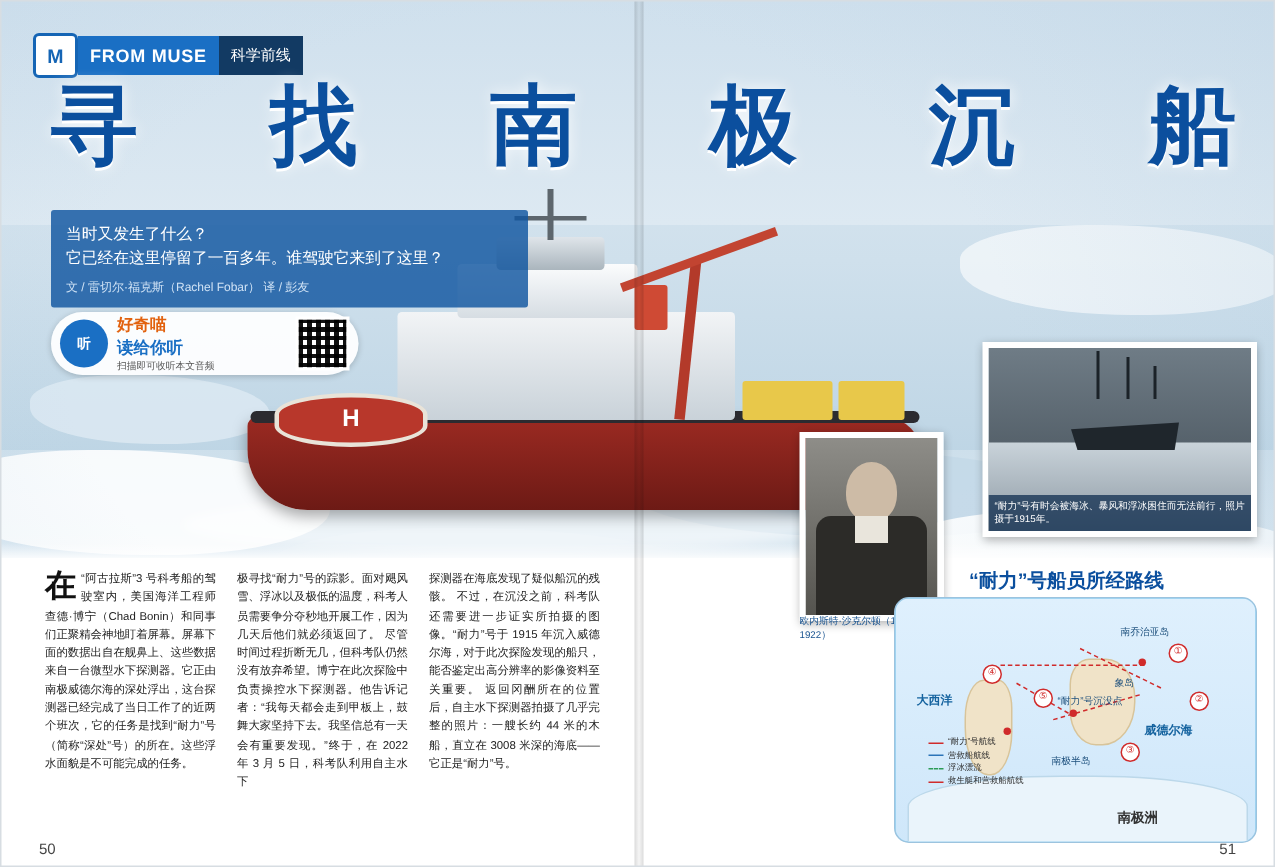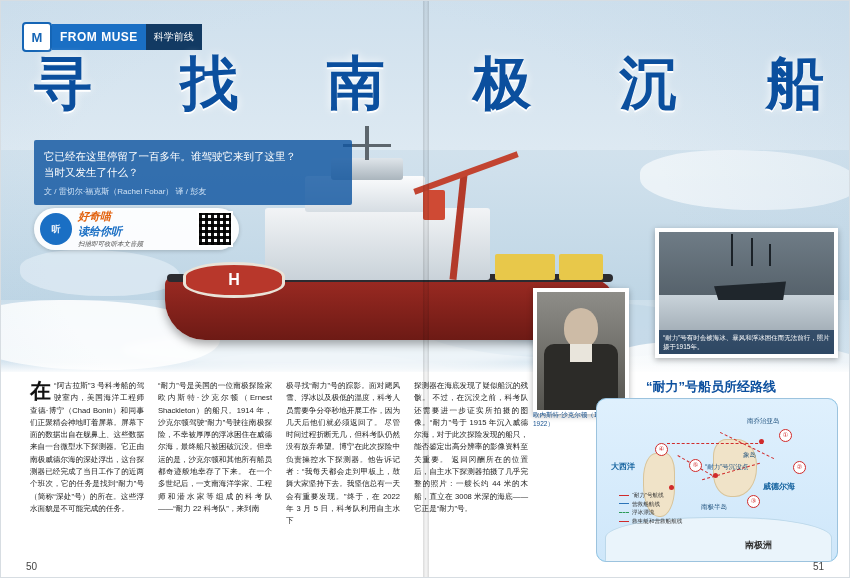--- a/index.html
+++ b/index.html
@@ -65,21 +65,21 @@
      padding:8px 10px;box-sizing:border-box;z-index:6;border-radius:2px;}
   .deck p{margin:0;font-size:10.5px;line-height:1.55;}
   .deck .byline{margin-top:5px;font-size:8px;color:#cfe2f5;}
 
   
   .promo{position:absolute;left:34px;top:208px;width:205px;height:42px;background:rgba(255,255,255,.92);
      border-radius:21px;display:flex;align-items:center;gap:6px;padding:0 6px;box-sizing:border-box;z-index:6;
      box-shadow:0 1px 4px rgba(0,0,0,.2);}
   .promo .circle{width:32px;height:32px;border-radius:50%;background:#1a6fc4;color:#fff;font-size:9px;
      display:flex;align-items:center;justify-content:center;font-weight:bold;}
-  .promo .ptxt{flex:1;font-style:italic;}
+  .promo .ptxt{flex:1;}
   .promo .l1{color:#e2620f;font-size:11px;font-weight:bold;}
   .promo .l2{color:#1a6fc4;font-size:11px;font-weight:bold;}
   .promo .l3{color:#555;font-size:6.5px;margin-top:1px;}
   .qr{width:32px;height:32px;background:
       repeating-linear-gradient(0deg,#111 0 3px,#fff 3px 6px),
       repeating-linear-gradient(90deg,#111 0 3px,rgba(255,255,255,0) 3px 6px);
       background-blend-mode:multiply;border:2px solid #fff;}
 
   
   .inset-endurance{position:absolute;left:655px;top:228px;width:175px;height:122px;
@@ -188,22 +188,22 @@
   <div class="bigtitle">
     <span>寻</span>
     <span>找</span>
     <span>南</span>
     <span>极</span>
     <span>沉</span>
     <span>船</span>
   </div>
 
   <div class="deck">
+    <p>当时又发生了什么？</p>
     <p>它已经在这里停留了一百多年。谁驾驶它来到了这里？</p>
-    <p>当时又发生了什么？</p>
     <div class="byline">文 / 雷切尔·福克斯（Rachel Fobar）  译 / 彭友</div>
   </div>
 
   <div class="promo">
     <div class="circle">听</div>
     <div class="ptxt">
       <div class="l1">好奇喵</div>
       <div class="l2">读给你听</div>
       <div class="l3">扫描即可收听本文音频</div>
     </div>
@@ -225,25 +225,20 @@
     <div class="ip-collar"></div>
   </div>
   <div class="portrait-cap">欧内斯特·沙克尔顿（1874—1922）</div>
 
   <div class="article">
     <div class="cols">
       <div class="col">
         <span class="drop">在</span><span>“阿古拉斯”3 号科考船的驾驶室内，美国海洋工程师查德·博宁（Chad Bonin）和同事们正聚精会神地盯着屏幕。屏幕下面的数据出自在舰鼻上、这些数据来自一台微型水下探测器。它正由南极威德尔海的深处浮出，这台探测器已经完成了当日工作了的近两个班次，它的任务是找到“耐力”号（简称“深处”号）的所在。这些浮水面貌是不可能完成的任务。</span>
       </div>
       <div class="col">
-        <span>“耐力”号是美国的一位南极探险家欧内斯特·沙克尔顿（Ernest Shackleton）的船只。1914 年，沙克尔顿驾驶“耐力”号驶往南极探险，不幸被厚厚的浮冰困住在威德尔海，最终船只被困破沉没。但幸运的是，沙克尔顿和其他所有船员都奇迹般地幸存了下来。
-
-在一个多世纪后，一支南海洋学家、工程师和潜水家等组成的科考队——“耐力 22 科考队”，来到南</span>
-      </div>
-      <div class="col">
         <span>极寻找“耐力”号的踪影。面对飓风雪、浮冰以及极低的温度，科考人员需要争分夺秒地开展工作，因为几天后他们就必须返回了。
 
 尽管时间过程折断无几，但科考队仍然没有放弃希望。博宁在此次探险中负责操控水下探测器。他告诉记者：“我每天都会走到甲板上，鼓舞大家坚持下去。我坚信总有一天会有重要发现。”终于，在 2022 年 3 月 5 日，科考队利用自主水下</span>
       </div>
       <div class="col">
         <span>探测器在海底发现了疑似船沉的残骸。
 
 不过，在沉没之前，科考队还需要进一步证实所拍摄的图像。“耐力”号于 1915 年沉入威德尔海，对于此次探险发现的船只，能否鉴定出高分辨率的影像资料至关重要。
 
 返回冈酬所在的位置后，自主水下探测器拍摄了几乎完整的照片：一艘长约 44 米的木船，直立在 3008 米深的海底——它正是“耐力”号。</span>

